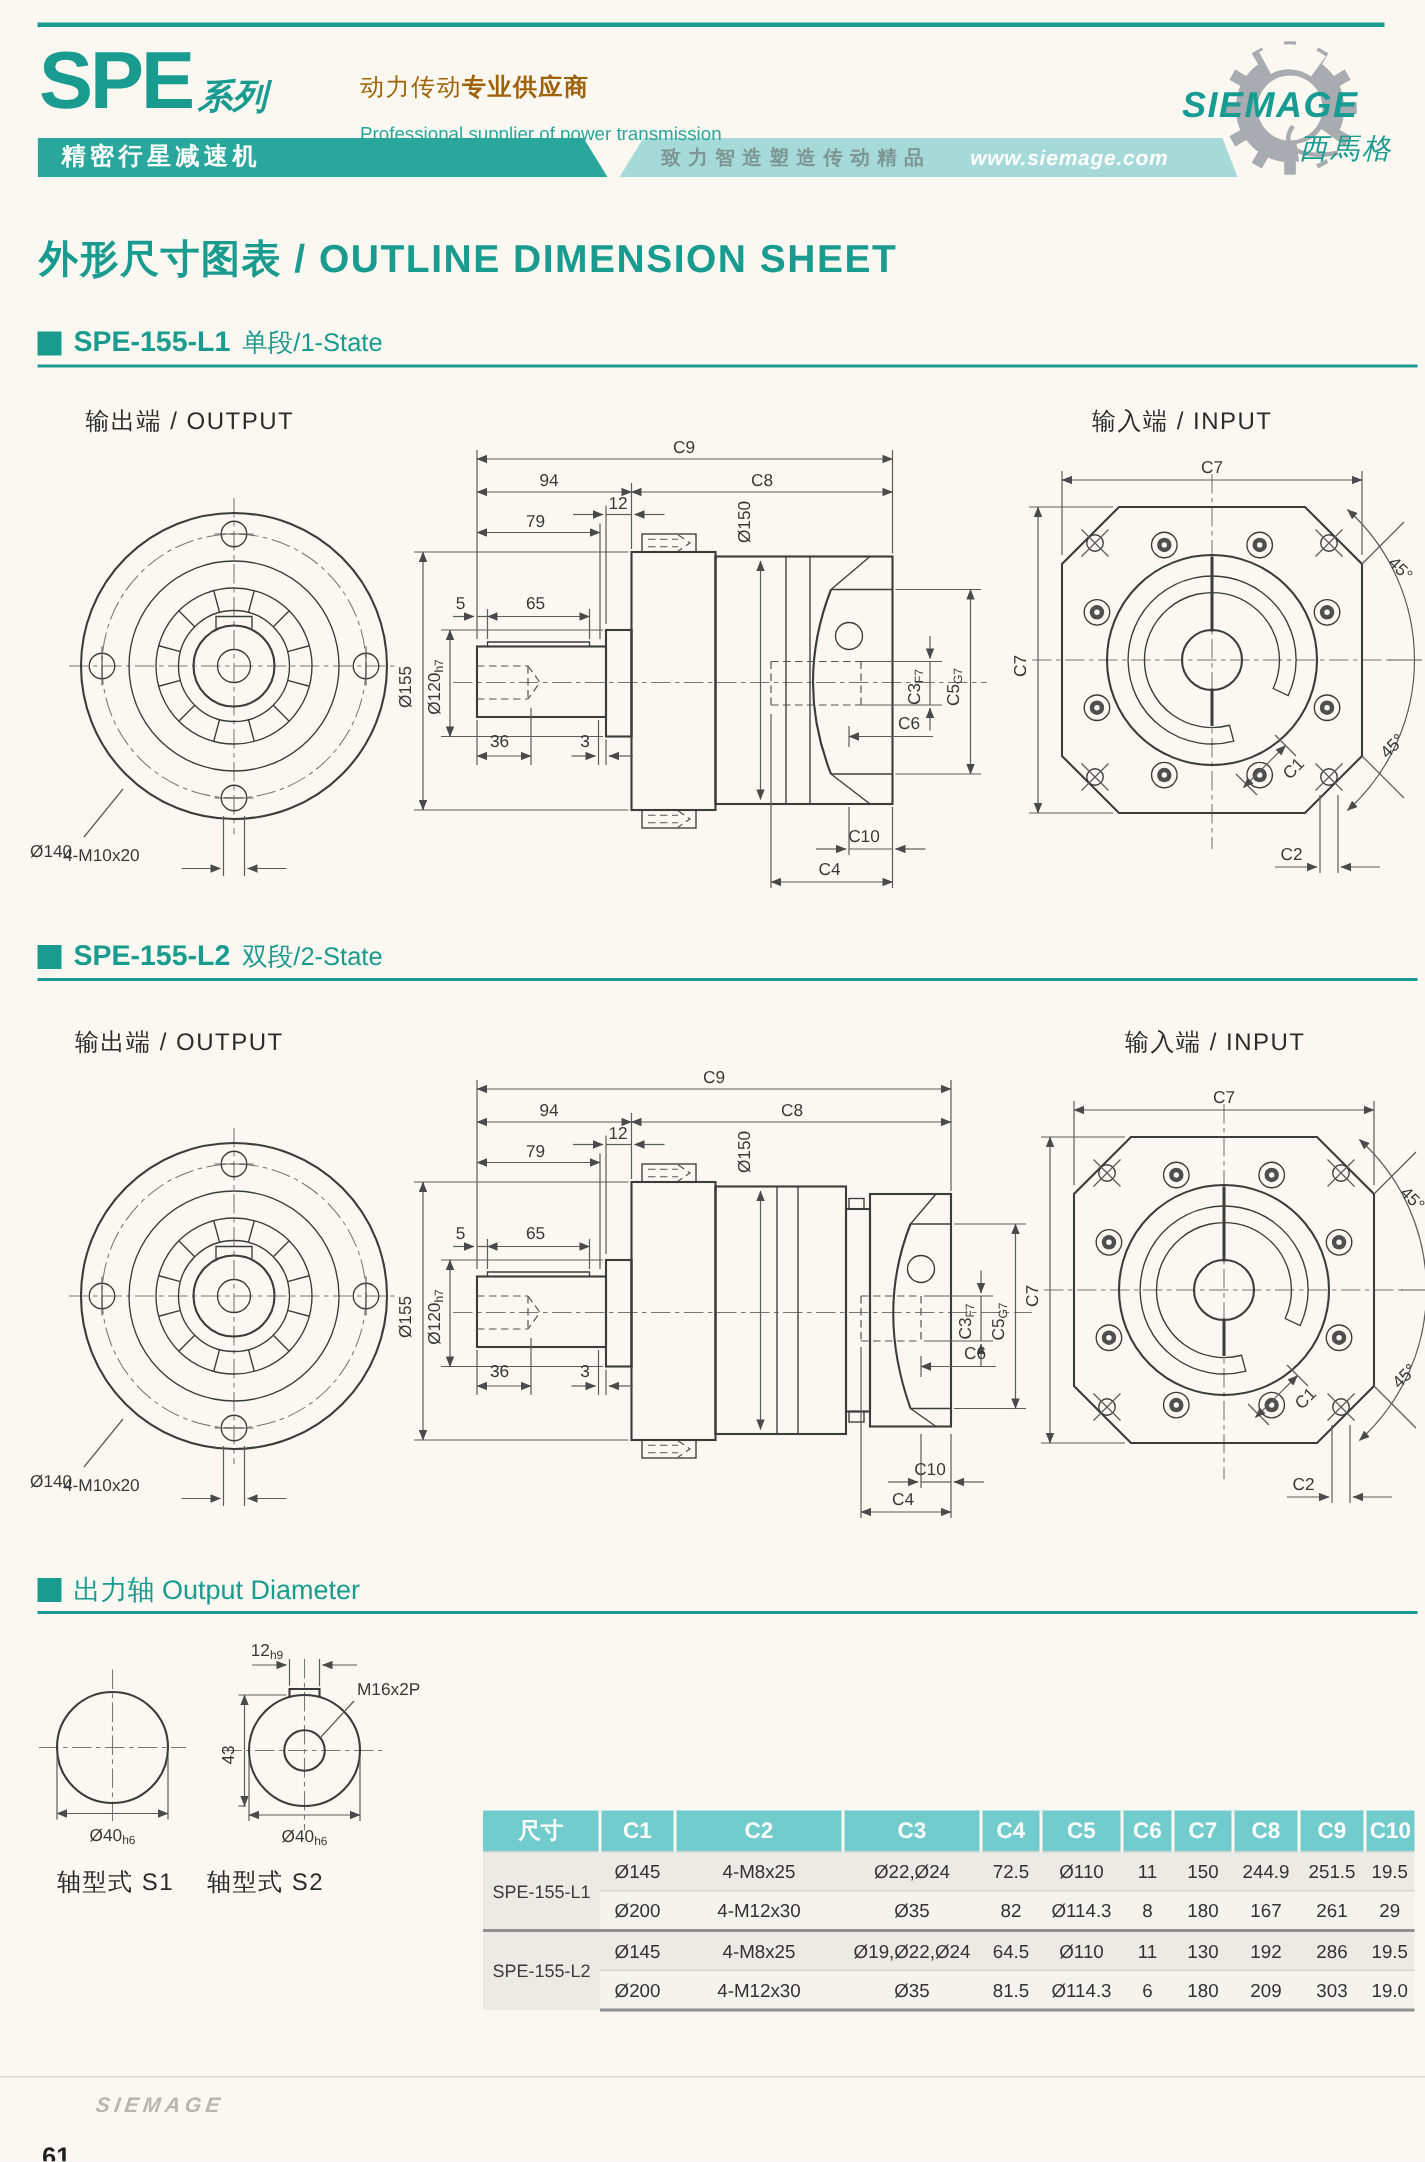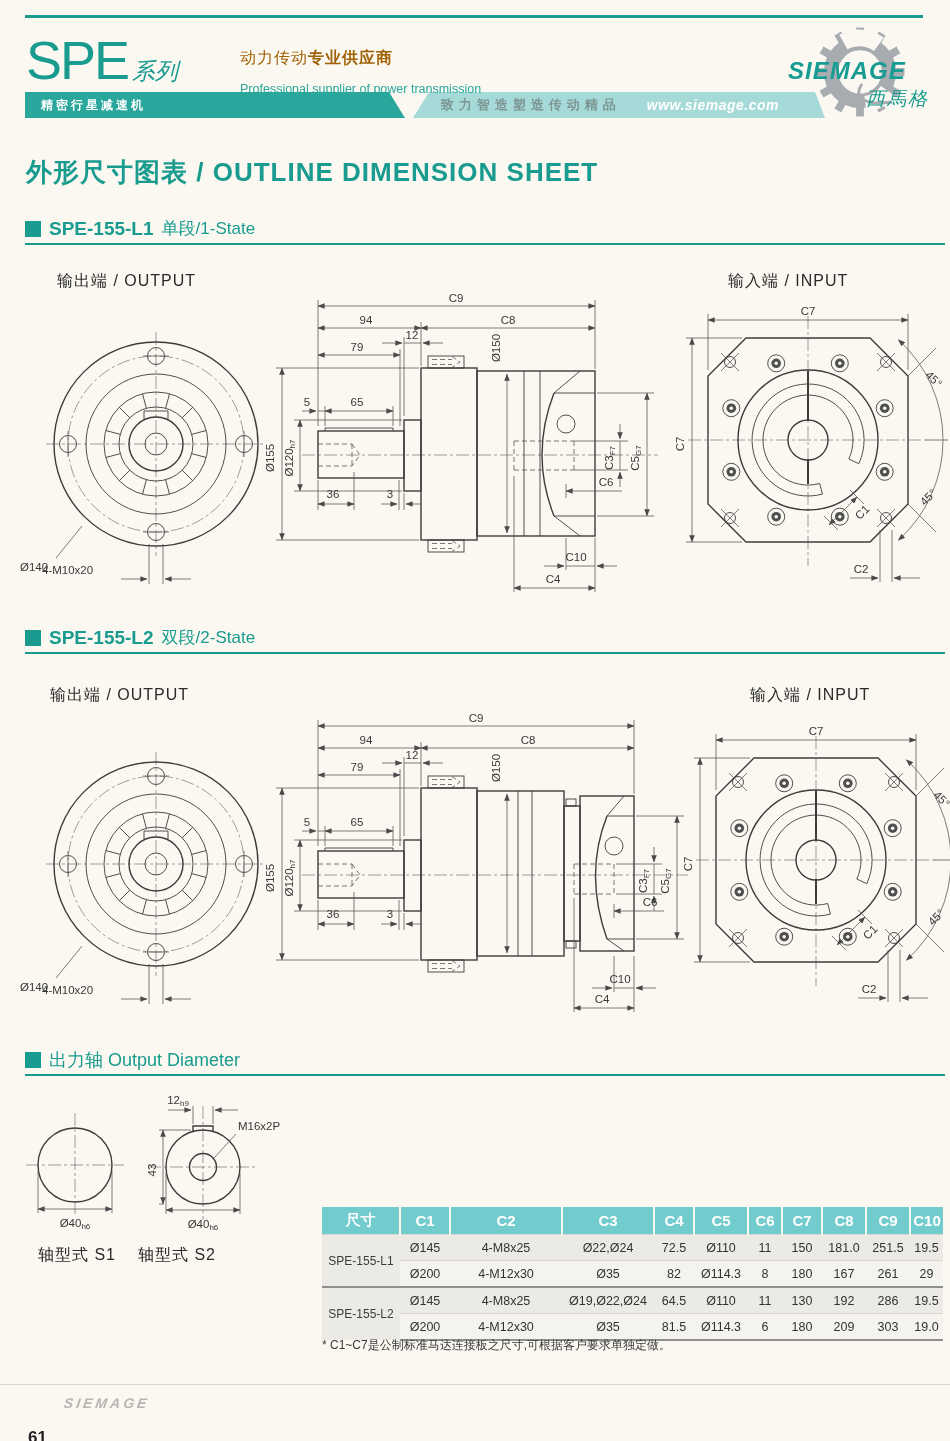--- a/index.html
+++ b/index.html
@@ -2,25 +2,25 @@
 <html><head>
 <meta charset="utf-8">
 <style>
   html,body { margin:0; padding:0; background:#e8e8e8; }
   .page { position:relative; width:950px; height:1441px; margin:0 auto; background:#faf8f1;
           font-family:"Liberation Sans",sans-serif; overflow:hidden; }
   .abs { position:absolute; }
 
   
   .toprule { left:25px; top:15px; width:898px; height:3px; background:#1a9b8f; }
-  .spe-logo { left:26px; top:26px; color:#1a9b8f; font-weight:normal; font-size:54px; letter-spacing:-2px; line-height:68px; }
+  .spe-logo { left:26px; top:26px; color:#1a9b8f; font-weight:bold; font-size:54px; letter-spacing:-2px; line-height:56px; }
   .spe-suffix { font-size:23px; font-style:italic; letter-spacing:0; margin-left:4px; }
   .banner-dark { left:25px; top:92px; width:380px; height:26px; background:#2aa79c;
                  clip-path:polygon(0 0, calc(100% - 16px) 0, 100% 100%, 0 100%);
-                 color:#fff; font-size:12px; font-weight:bold; letter-spacing:3px; line-height:26px; padding-left:16px; box-sizing:border-box; }
+                 color:#fff; font-size:16px; font-weight:bold; letter-spacing:3px; line-height:26px; padding-left:16px; box-sizing:border-box; }
   .banner-light { left:413px; top:92px; width:412px; height:26px; background:#a5dad8;
                   clip-path:polygon(16px 0, calc(100% - 10px) 0, 100% 100%, 0 100%);
                   display:flex; align-items:center; justify-content:flex-end; padding-right:46px; box-sizing:border-box; }
   .slogan { color:#7d9693; font-size:13px; font-weight:bold; letter-spacing:5px; }
   .website { color:#ffffff; font-size:14px; font-weight:bold; font-style:italic; margin-left:26px; letter-spacing:0.5px; }
   .supplier { left:240px; top:48px; }
   .supplier .cn { color:#a16207; font-size:16px; letter-spacing:1px; }
   .supplier .cn b { font-weight:bold; }
   .supplier .en { color:#2aa79c; font-size:12.5px; margin-top:13px; }
   .brandbox { left:778px; top:24px; width:165px; height:100px; }
@@ -605,21 +605,21 @@
     <tbody>
       <tr class="ra">
         <td class="model" rowspan="2">SPE-155-L1</td>
         <td>Ø145</td>
         <td>4-M8x25</td>
         <td>Ø22,Ø24</td>
         <td>72.5</td>
         <td>Ø110</td>
         <td>11</td>
         <td>150</td>
-        <td>181.0</td>
+        <td>244.9</td>
         <td>251.5</td>
         <td>19.5</td>
       </tr>
       <tr class="rb">
         <td>Ø200</td>
         <td>4-M12x30</td>
         <td>Ø35</td>
         <td>82</td>
         <td>Ø114.3</td>
         <td>8</td>
@@ -649,19 +649,18 @@
         <td>Ø114.3</td>
         <td>6</td>
         <td>180</td>
         <td>209</td>
         <td>303</td>
         <td>19.0</td>
       </tr>
     </tbody>
   </table>
 
-  <div class="abs footnote" style="left:322px;top:1337px">* C1~C7是公制标准马达连接板之尺寸,可根据客户要求单独定做。</div>
 
   <div class="abs foot-rule"></div>
   <div class="abs page-num">61</div>
   <div class="abs foot-brand">SIEMAGE</div>
 
 </div>
 
 </body></html>

